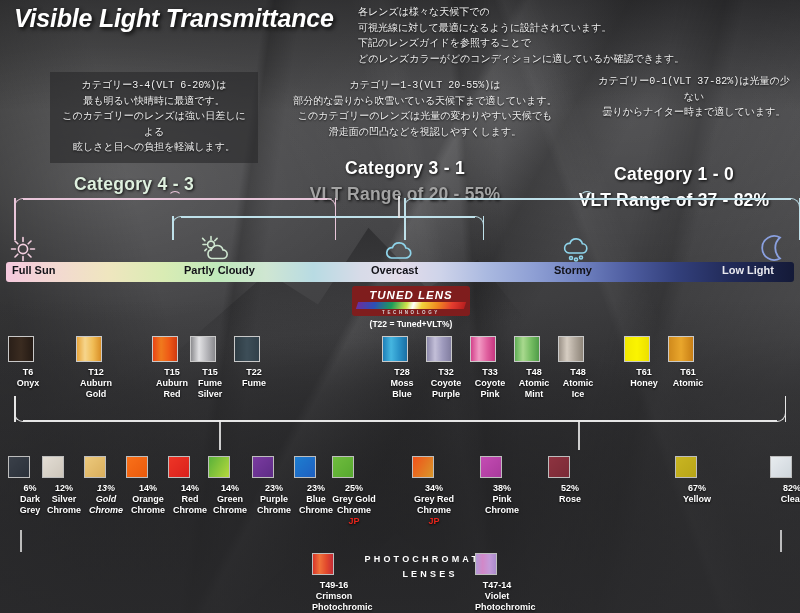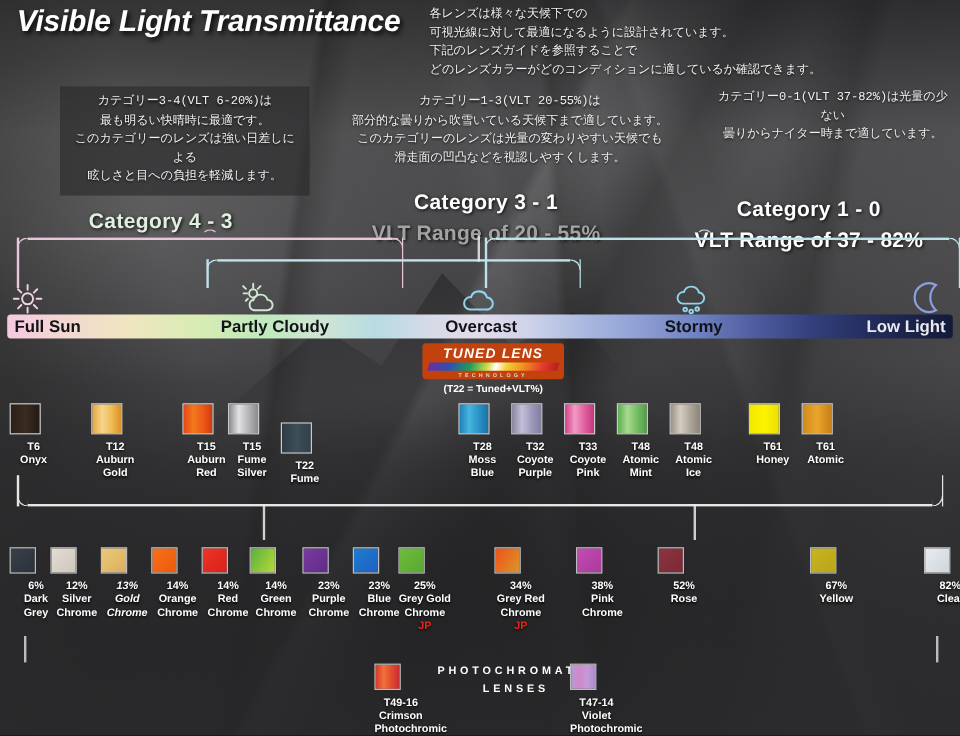--- a/index.html
+++ b/index.html
@@ -100,26 +100,26 @@
   .wicon { position:absolute; top:0; width:34px; height:32px; }
   #gradbar {
     position:absolute; left:6px; top:262px; width:788px; height:20px;
     border-radius:3px;
     background:linear-gradient(90deg,
       #f5c9de 0%, #f3d8d2 6%, #efe6bf 13%, #d9ecb4 20%,
       #bfe9bb 27%, #cfe6d2 33%, #b8dbe3 39%, #d7dbe8 45%,
       #e3dcea 50%, #cfd4ea 55%, #aab9e0 61%, #8e9fd4 67%,
       #6f81c0 73%, #4e5da0 79%, #33407c 85%, #212a58 92%, #141a38 100%);
   }
-  .wlabel { position:absolute; top:264px; font-size:14px; font-weight:bold; color:#121218; }
+  .wlabel { position:absolute; top:264px; font-size:11px; font-weight:bold; color:#121218; }
   .wlabel.light { color:#e9e9ef; }
 
   
   #tl { position:absolute; left:352px; top:286px; width:118px; height:30px;
-        background:#c2410c; border-radius:3px; padding:3px 0 0; text-align:center; }
+        background:#7f1d1d; border-radius:3px; padding:3px 0 0; text-align:center; }
   #tlname { font-size:11.5px; font-weight:bold; font-style:italic; letter-spacing:1px; color:#fff; }
   #tlbar { margin:1px auto 0; width:108px; height:7px; transform:skewX(-18deg);
            background:linear-gradient(90deg,#6a2f9e 0%,#2d4fb5 16%,#1e9c59 32%,#cfe04b 46%,
              #ffffff 52%,#f2d23a 60%,#ef8b20 74%,#e33b2e 88%,#b81f1f 100%); }
   #tltech { font-size:4.5px; letter-spacing:2.6px; color:#d8d8d8; margin-top:1px; font-weight:bold; }
   #tlnote { position:absolute; left:352px; top:319px; width:118px; text-align:center;
             font-size:8.5px; font-weight:bold; color:#fff; }
 
   
   .sw { position:absolute; }
@@ -288,21 +288,21 @@
         <div class="caption">T15
 Auburn
 Red</div>
       </div>
       <div class="sw" style="left: 190px; top: 336px; width: 40px;">
         <div class="chip" style="background: linear-gradient(90deg, rgb(141, 141, 144), rgb(226, 226, 228), rgb(182, 182, 186), rgb(138, 138, 142));"></div>
         <div class="caption">T15
 Fume
 Silver</div>
       </div>
-      <div class="sw" style="left: 234px; top: 336px; width: 40px; margin-top: 16px;">
+      <div class="sw" style="left: 234px; top: 336px; width: 40px;">
         <div class="chip" style="background: linear-gradient(90deg, rgb(46, 60, 68), rgb(61, 78, 88), rgb(49, 64, 74));"></div>
         <div class="caption">T22
 Fume</div>
       </div>
       <div class="sw" style="left: 382px; top: 336px; width: 40px;">
         <div class="chip" style="background: linear-gradient(90deg, rgb(31, 127, 184), rgb(69, 182, 224), rgb(42, 147, 200), rgb(26, 111, 164));"></div>
         <div class="caption">T28
 Moss
 Blue</div>
       </div>

